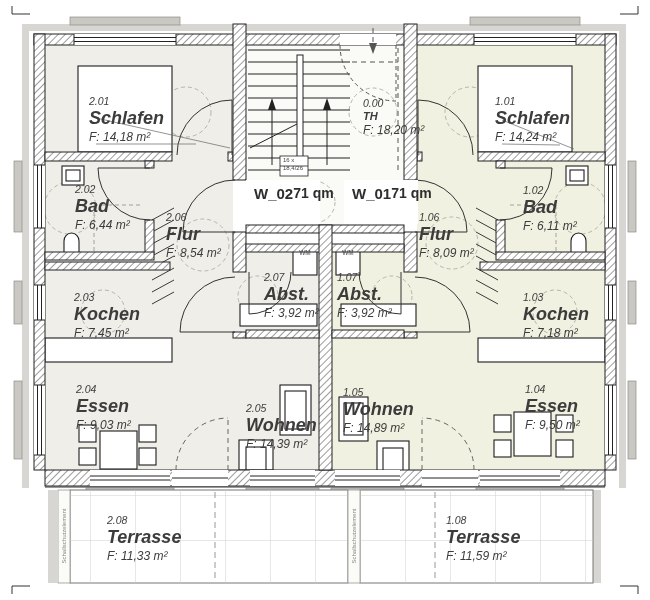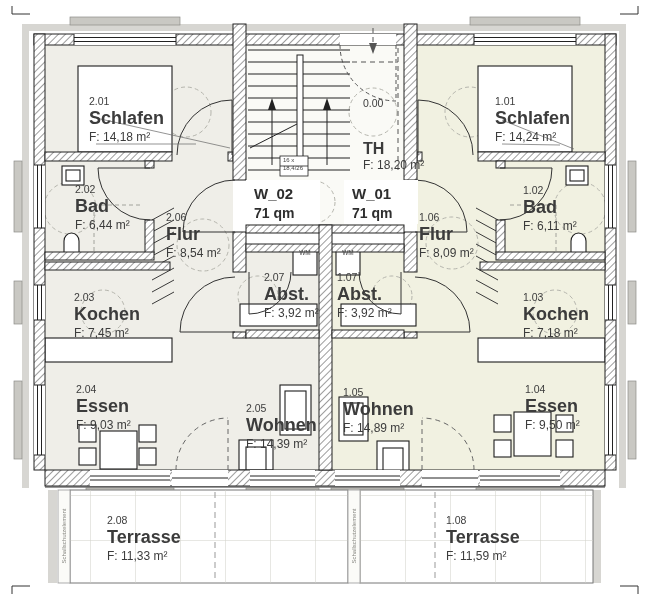--- a/index.html
+++ b/index.html
@@ -1,26 +1,26 @@
 <!DOCTYPE html>
 <html><head>
 <meta charset="utf-8">
 <style>
   html,body{margin:0;padding:0;background:#ffffff;}
   #plan{position:relative;width:650px;height:600px;background:#ffffff;overflow:hidden;
         font-family:"Liberation Sans", sans-serif;color:#3c3c3c;}
   #plan svg{position:absolute;left:0;top:0;}
   .room-label{position:absolute;display:flex;flex-direction:column;line-height:1.22;
-              pointer-events:none;white-space:nowrap;}
+              pointer-events:none;white-space:nowrap;font-style:italic;}
   .rn{font-size:10.5px;}
   .rm{font-size:18px;font-weight:bold;}
   .ra{font-size:12px;}
-  .apt-label{position:absolute;display:flex;flex-direction:column;line-height:1.3;
+  .apt-label{position:absolute;display:flex;flex-direction:row;line-height:1.3;
              font-weight:bold;font-size:15px;white-space:nowrap;color:#2e2e2e;}
-  .th-label .rm{font-size:16px;margin-top:29px;}
+  .th-label .rm{font-size:11px;}
   .tiny-note{position:absolute;font-size:6px;line-height:1.3;white-space:nowrap;color:#444;}
   .wm-note{position:absolute;font-size:6.5px;color:#444;width:22px;text-align:center;}
   .sound-label{position:absolute;font-size:6px;color:#8a8a84;white-space:nowrap;
                transform:translate(-50%,-50%) rotate(-90deg);}
 </style>
 </head>
 <body>
 
 <div id="plan">
 

